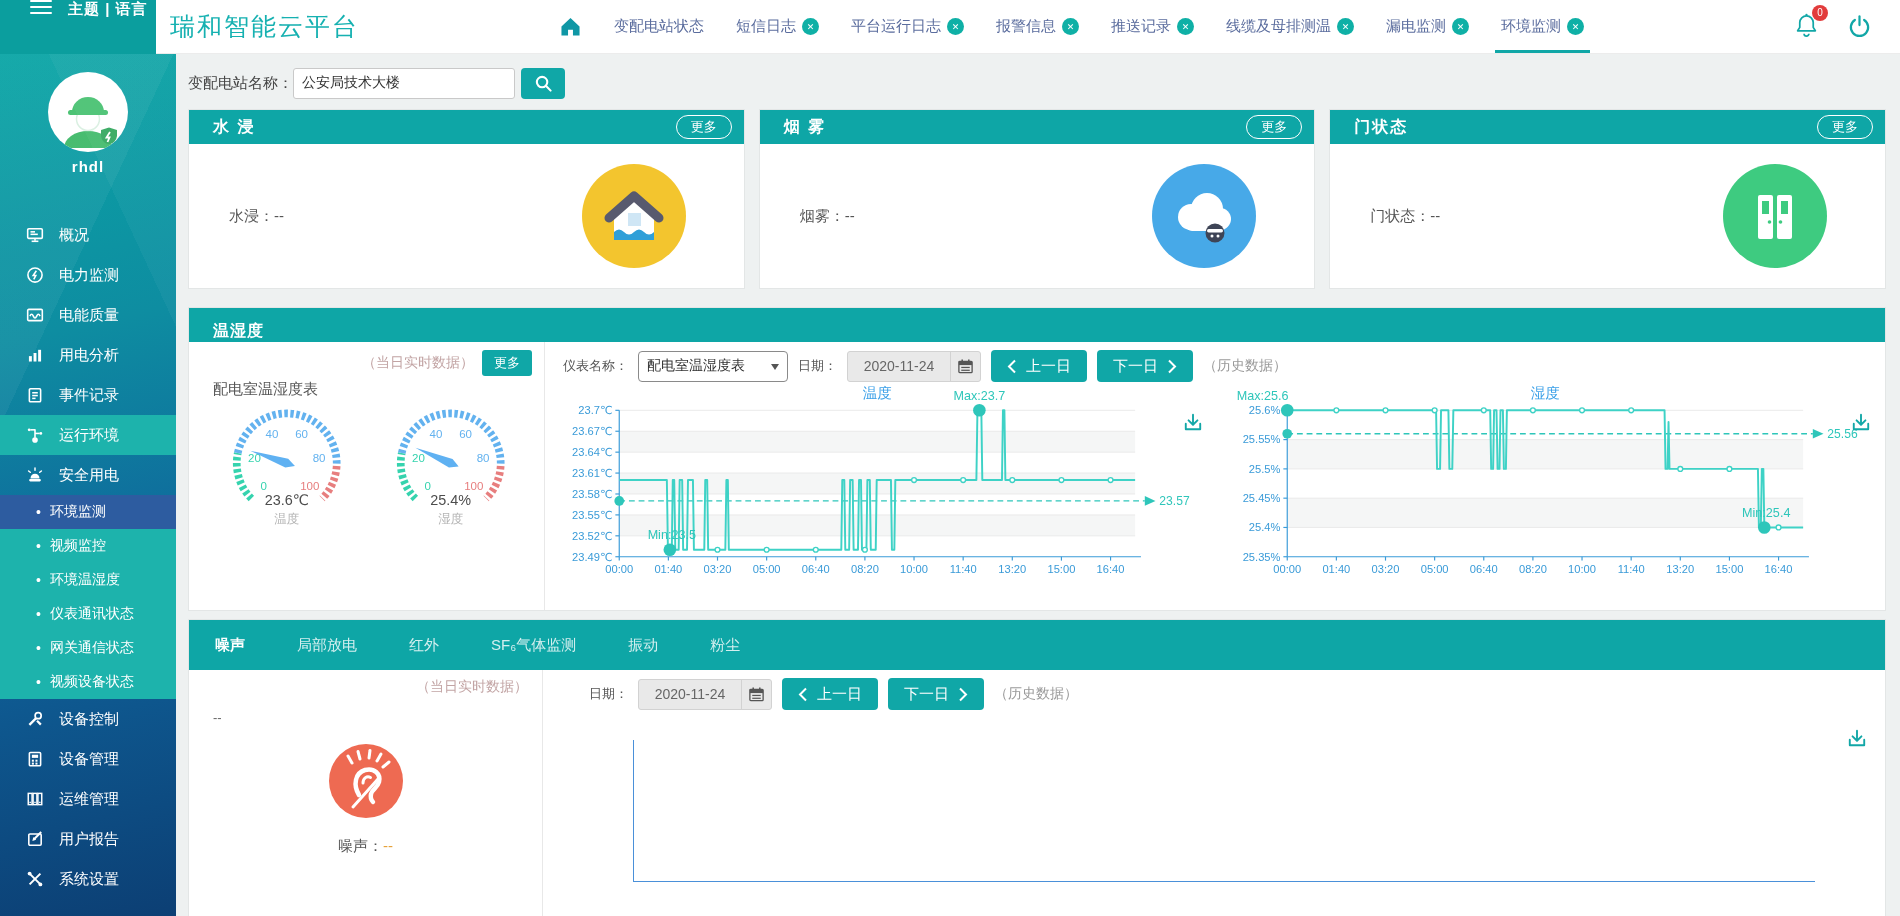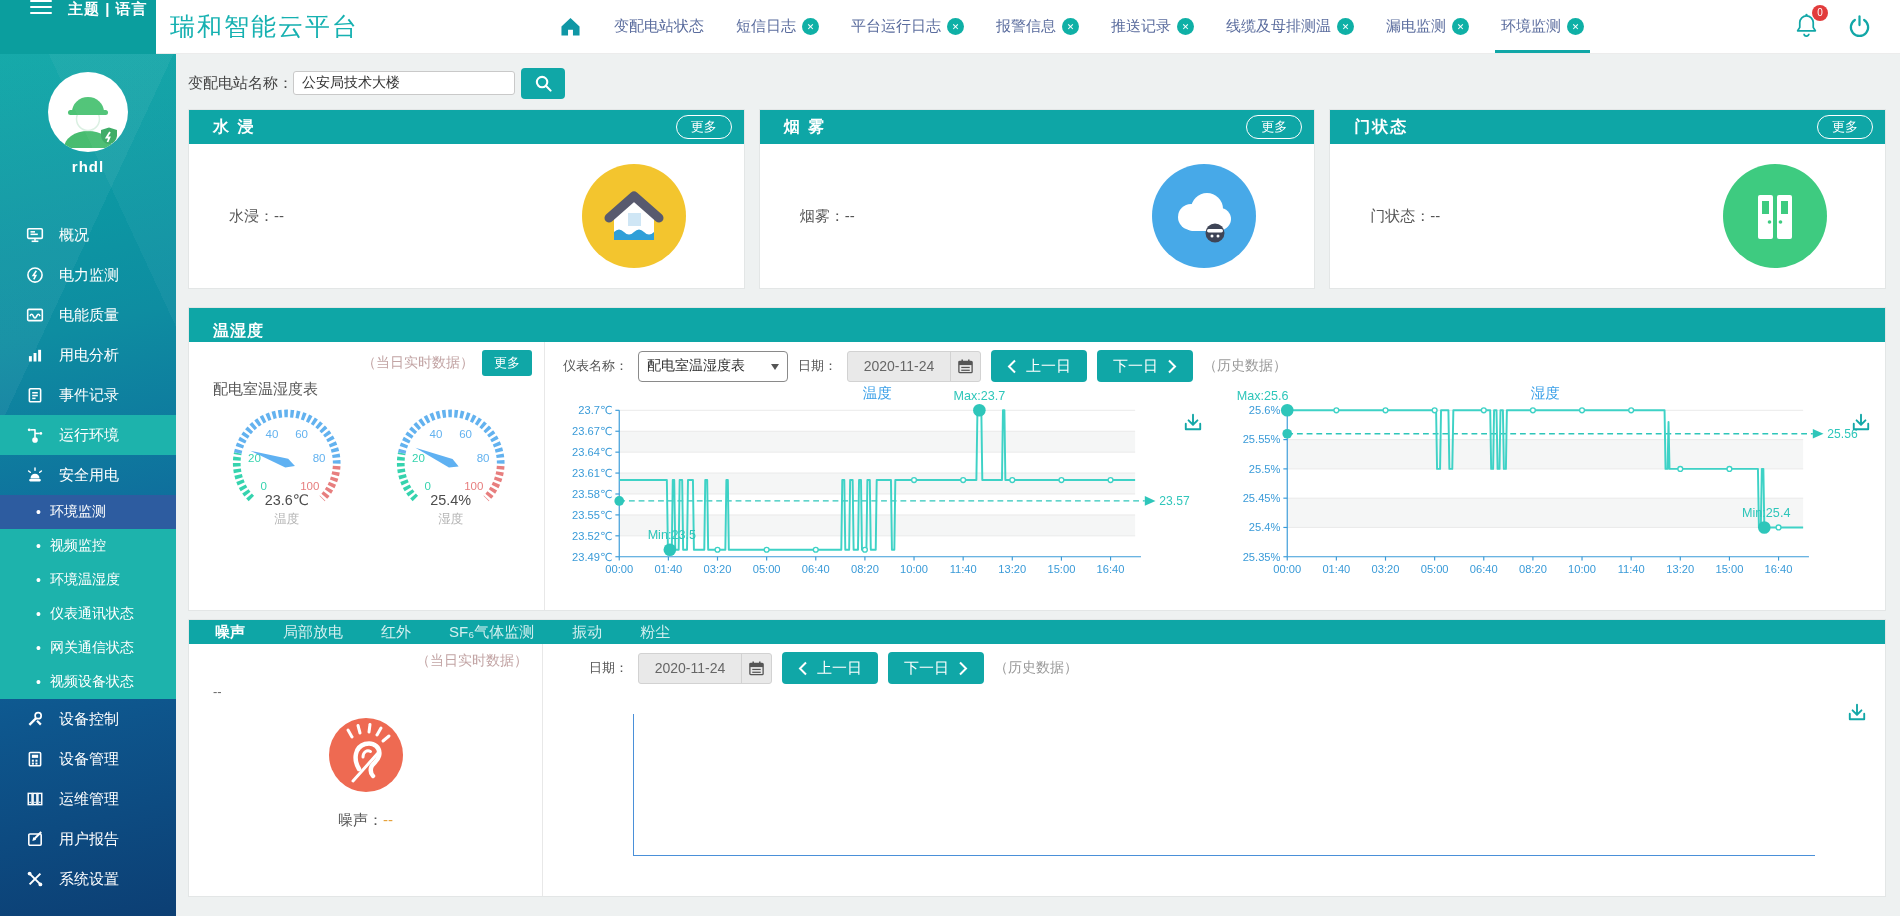--- a/index.html
+++ b/index.html
@@ -33,21 +33,21 @@
   .mi .micon{width:18px;height:18px;display:inline-flex;flex:none}
   .mi.parent-active{background:#1db3ac}
   .sub-block{background:#1db3ac}
   .smi{height:34px;display:flex;align-items:center;gap:9px;padding-left:36px;font-size:14px;cursor:pointer}
   .smi .dot{font-size:14px;line-height:1}
   .smi.active{background:#2d5ca0}
   
   .content{position:absolute;left:176px;top:54px;right:0;bottom:0;padding:13px 14px 0 12px;overflow:hidden}
   .search-row{display:flex;align-items:center;height:32px;margin-bottom:10px;gap:0}
   .search-row .slabel{font-size:15px;color:#444}
-  .search-input{width:222px;height:24px;border:1px solid #c9c9c9;border-radius:3px;padding:8px 8px;font-size:14px;color:#333;outline:none;background:#fff}
+  .search-input{width:222px;height:31px;border:1px solid #c9c9c9;border-radius:3px;padding:8px 8px;font-size:14px;color:#333;outline:none;background:#fff}
   .search-btn{width:44px;height:31px;background:#10a7a7;border:none;border-radius:4px;margin-left:6px;display:flex;align-items:center;justify-content:center;cursor:pointer}
   
   .cards-row{display:flex;gap:14px}
   .card{flex:1;background:#fff;border:1px solid #e3e6e6;display:flex;flex-direction:column}
   .card-head{height:34px;background:#0ea6a6;display:flex;align-items:center;padding:0 12px 0 24px;flex:none}
   .card-title{color:#fff;font-size:16px;font-weight:bold;letter-spacing:2px}
   .more-pill{margin-left:auto;border:1px solid #fff;border-radius:12px;color:#fff;font-size:13px;padding:2px 14px;background:transparent;cursor:pointer}
   .card-body{height:144px;display:flex;align-items:center;padding:0 58px 0 40px}
   .card-value{font-size:15px;color:#555}
   .card-icon{margin-left:auto;width:104px;height:104px;flex:none}
@@ -71,21 +71,21 @@
   .datebox{height:31px;width:134px;background:#e9e9e9;border:1px solid #d2d2d2;border-radius:3px;display:flex;align-items:center;cursor:pointer}
   .datebox .val{flex:1;text-align:center;font-size:14px;color:#666}
   .datebox .cal{width:30px;border-left:1px solid #d2d2d2;display:flex;align-items:center;justify-content:center;height:100%}
   .nav-day-btn{height:32px;background:#10a7a7;color:#fff;border:none;border-radius:4px;font-size:15px;display:flex;align-items:center;gap:9px;padding:0 16px;cursor:pointer}
   .hist-label{color:#9a9a9a;font-size:14px}
   .charts-row{display:flex;justify-content:space-between;margin-top:0}
   .chart-box{width:640px;height:205px;position:relative}
   .dl-btn{position:absolute;top:30px;right:0;cursor:pointer;width:20px;height:20px}
   
   .bottom-panel{margin-top:8px;background:#fff;border:1px solid #e3e6e6}
-  .tabbar{height:24px;background:#0ea6a6;display:flex;align-items:center;gap:38px;padding-left:26px}
+  .tabbar{height:50px;background:#0ea6a6;display:flex;align-items:center;gap:52px;padding-left:26px}
   .tab{color:rgba(255,255,255,.82);font-size:15px;cursor:pointer;white-space:nowrap}
   .tab.active{color:#fff;font-weight:bold}
   .bt-body{display:flex;height:252px}
   .bt-left{width:354px;flex:none;border-right:1px solid #e8e8e8;padding:8px 14px 0;display:flex;flex-direction:column}
   .bt-dashes{font-size:13px;color:#666;margin:14px 0 0 10px}
   .noise-icon-wrap{width:88px;height:88px;margin:12px auto 0}
   .noise-line{text-align:center;margin-top:12px;font-size:15px;color:#555}
   .noise-line .nv{color:#e6a23c}
   .bt-right{flex:1;position:relative;padding:8px 0 0 46px}
   .empty-chart{margin:30px 70px 0 44px;height:142px;border-left:1px solid #4a90d9;border-bottom:1px solid #4a90d9}

